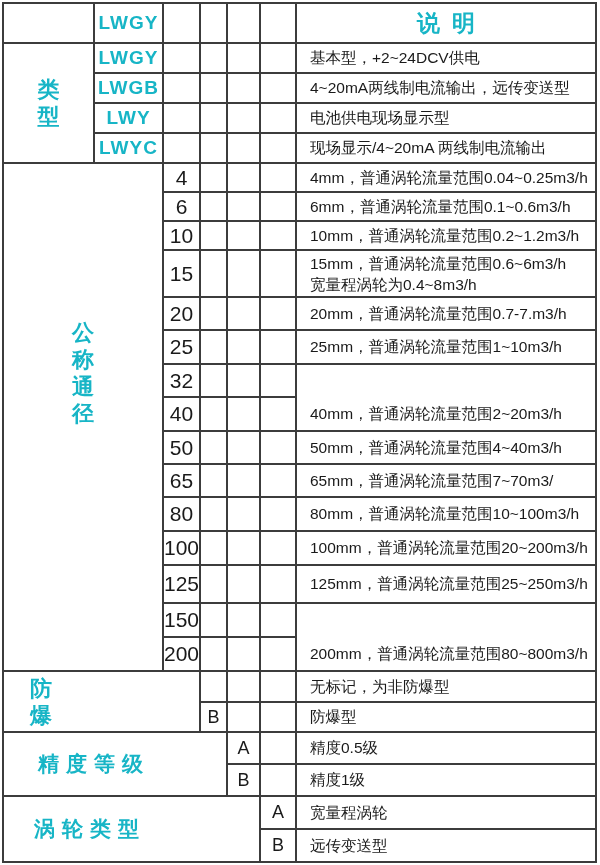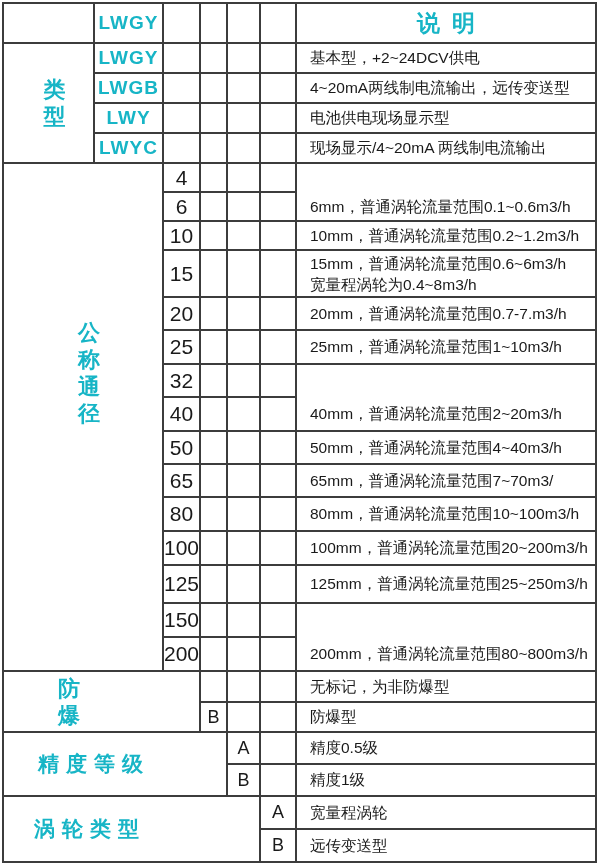--- a/index.html
+++ b/index.html
@@ -24,26 +24,26 @@
   .bb{border-bottom:2px solid var(--grid);}
   
   .code{justify-content:center;color:var(--accent);font-weight:bold;font-size:19px;letter-spacing:1px;}
   .codehead{justify-content:center;color:var(--accent);font-weight:bold;font-size:19px;letter-spacing:1px;}
   .num{justify-content:center;font-size:21px;color:var(--ink);}
   .letter{justify-content:center;font-size:18px;color:var(--ink);}
   .desc{padding-left:13px;font-size:15.5px;color:var(--ink);line-height:20px;}
   .desc .two-line div{line-height:21px;}
   .title-cell{justify-content:center;color:var(--accent);font-weight:bold;font-size:23px;letter-spacing:12px;padding-left:12px;}
   .label-cell{color:var(--accent);font-weight:bold;}
-  .vtext{width:100%;display:flex;justify-content:center;margin-left:12px;}
+  .vtext{width:100%;display:flex;justify-content:center;}
   .vtext span{display:block;width:26px;font-size:22px;line-height:27px;text-align:center;word-break:break-all;}
   .label-type{justify-content:center;}
   .label-diam{justify-content:center;padding-bottom:88px;}
   .label-exp{align-items:center;}
-  .label-exp .vtext{justify-content:flex-start;padding-left:40px;}
+  .label-exp .vtext{justify-content:flex-start;padding-left:24px;}
   .label-horiz{font-size:21px;letter-spacing:7px;}
   .label-acc{padding-left:34px;}
   .label-turb{padding-left:30px;}
 </style>
 </head>
 <body>
 
 <div class="stage">
   <div class="tbl">
 
@@ -63,20 +63,21 @@
     <div class="cell desc bb" style="grid-area:4/7">电池供电现场显示型</div>
     <div class="cell code br bb" style="grid-area:5/2">LWYC</div>
     <div class="cell desc bb" style="grid-area:5/7">现场显示/4~20mA 两线制电流输出</div>
 
     <div class="cell label-cell label-diam br bb" style="grid-area:6/1/21/3">
       <div class="vtext">
           <span>公称通径</span>
         </div>
     </div>
     <div class="cell num br bb" style="grid-area:6/3">4</div>
+    <div class="cell desc bb" style="grid-area:6/7">4mm，普通涡轮流量范围0.04~0.25m3/h</div>
     <div class="cell num br bb" style="grid-area:7/3">6</div>
     <div class="cell desc bb" style="grid-area:7/7">6mm，普通涡轮流量范围0.1~0.6m3/h</div>
     <div class="cell num br bb" style="grid-area:8/3">10</div>
     <div class="cell desc bb" style="grid-area:8/7">10mm，普通涡轮流量范围0.2~1.2m3/h</div>
     <div class="cell num br bb" style="grid-area:9/3">15</div>
     <div class="cell desc bb" style="grid-area:9/7">
       <div class="two-line">
         <div>15mm，普通涡轮流量范围0.6~6m3/h</div>
         <div>宽量程涡轮为0.4~8m3/h</div>
       </div>

